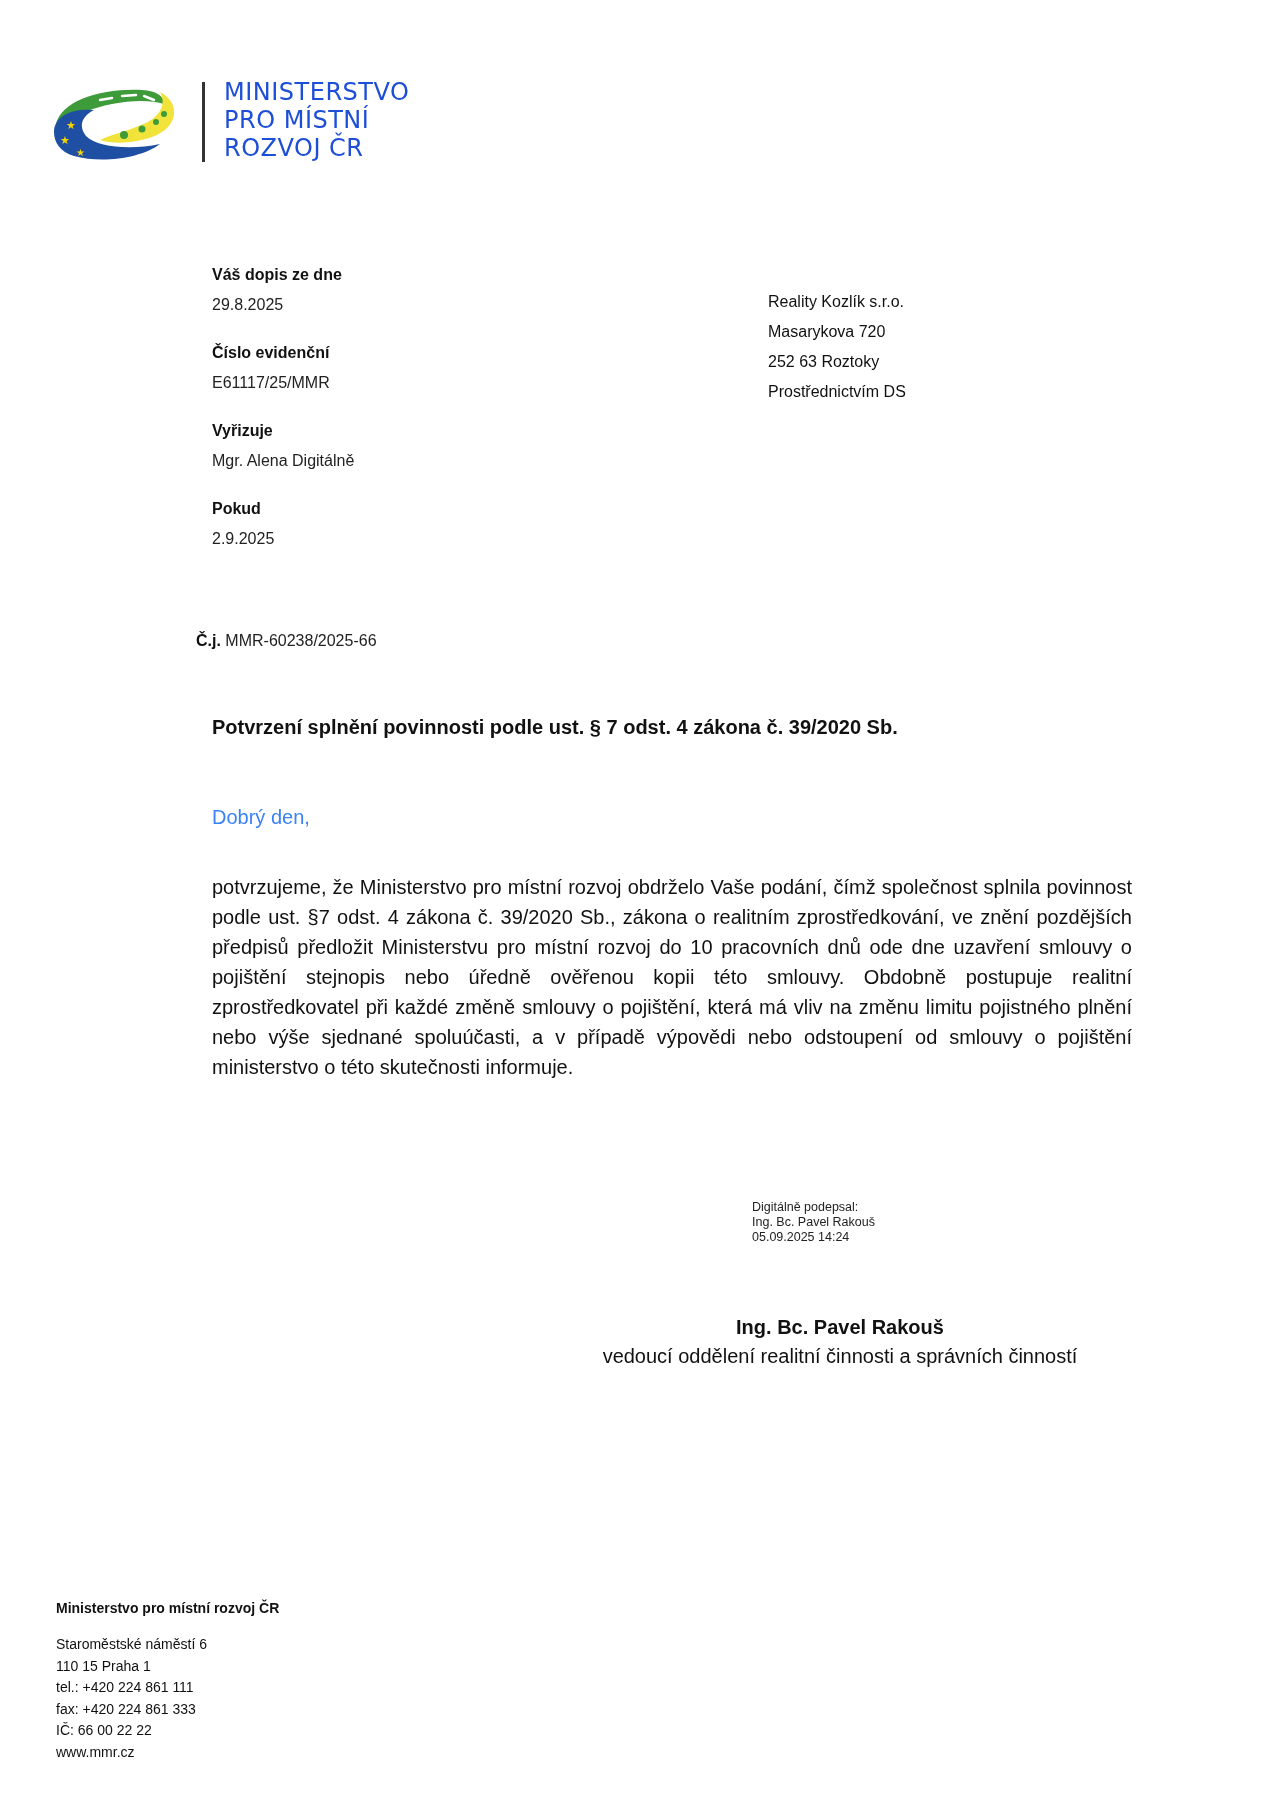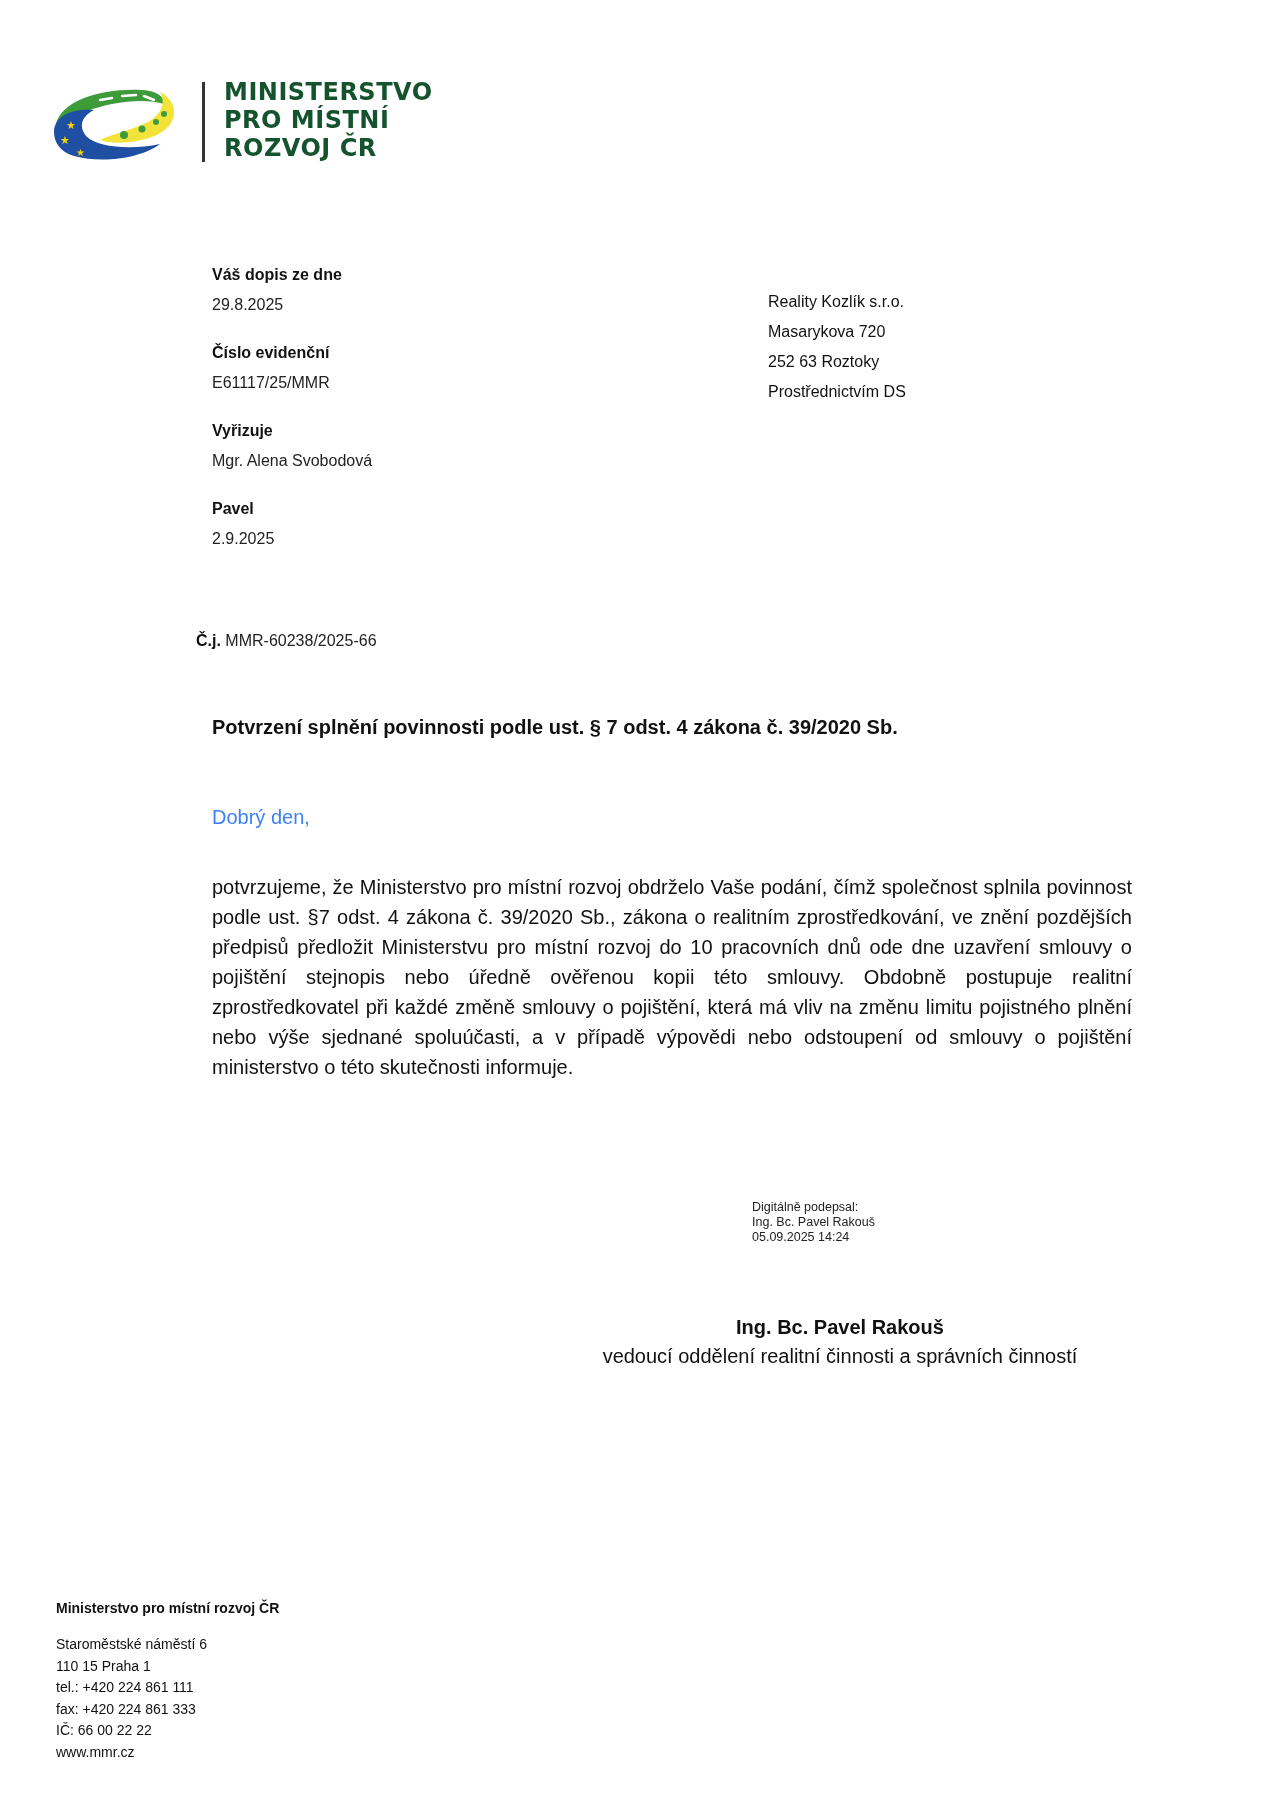--- a/index.html
+++ b/index.html
@@ -5,22 +5,22 @@
     html, body { margin: 0; padding: 0; background: #ffffff; }
     body {
       width: 1276px; height: 1817px; position: relative; overflow: hidden;
       font-family: "Liberation Sans", sans-serif; color: #111111;
     }
     .logo { position: absolute; left: 52px; top: 82px; width: 380px; height: 90px; }
     .logo-mark { position: absolute; left: 0; top: 0; width: 130px; height: 80px; }
     .logo-divider { position: absolute; left: 150px; top: 0; width: 3px; height: 80px; background: #333; }
     .logo-text {
       position: absolute; left: 172px; top: -4px;
-      font-family: "DejaVu Sans", sans-serif; font-weight: bold;
-      font-size: 24px; line-height: 28px; color: #14532d; letter-spacing: 0.5px;
+      font-family: "DejaVu Sans", sans-serif; font-weight: normal;
+      font-size: 24px; line-height: 28px; color: #1d4ed8; letter-spacing: 0.5px;
     }
     .logo-text div { white-space: nowrap; }
 
     .meta { position: absolute; left: 212px; top: 265px; width: 300px; }
     .meta-block { margin-bottom: 28px; }
     .meta-label { font-weight: bold; font-size: 16px; line-height: 20px; color: #111; }
     .meta-value { font-size: 16px; line-height: 20px; margin-top: 10px; color: #222; }
     .cj { position: absolute; left: 196px; top: 632px; font-size: 16px; color: #222; }
     .cj b { color: #111; }
 
@@ -76,24 +76,24 @@
   <div class="meta-block">
     <div class="meta-label">Váš dopis ze dne</div>
     <div class="meta-value">29.8.2025</div>
   </div>
   <div class="meta-block">
     <div class="meta-label">Číslo evidenční</div>
     <div class="meta-value">E61117/25/MMR</div>
   </div>
   <div class="meta-block">
     <div class="meta-label">Vyřizuje</div>
-    <div class="meta-value">Mgr. Alena Svobodová</div>
+    <div class="meta-value">Mgr. Alena Digitálně</div>
   </div>
   <div class="meta-block">
-    <div class="meta-label">Pavel</div>
+    <div class="meta-label">Pokud</div>
     <div class="meta-value">2.9.2025</div>
   </div>
 </div>
 <div class="cj">
   <b>Č.j.</b>
   <span>MMR-60238/2025-66</span>
 </div>
 
 <div class="address">
   <div>Reality Kozlík s.r.o.</div>

